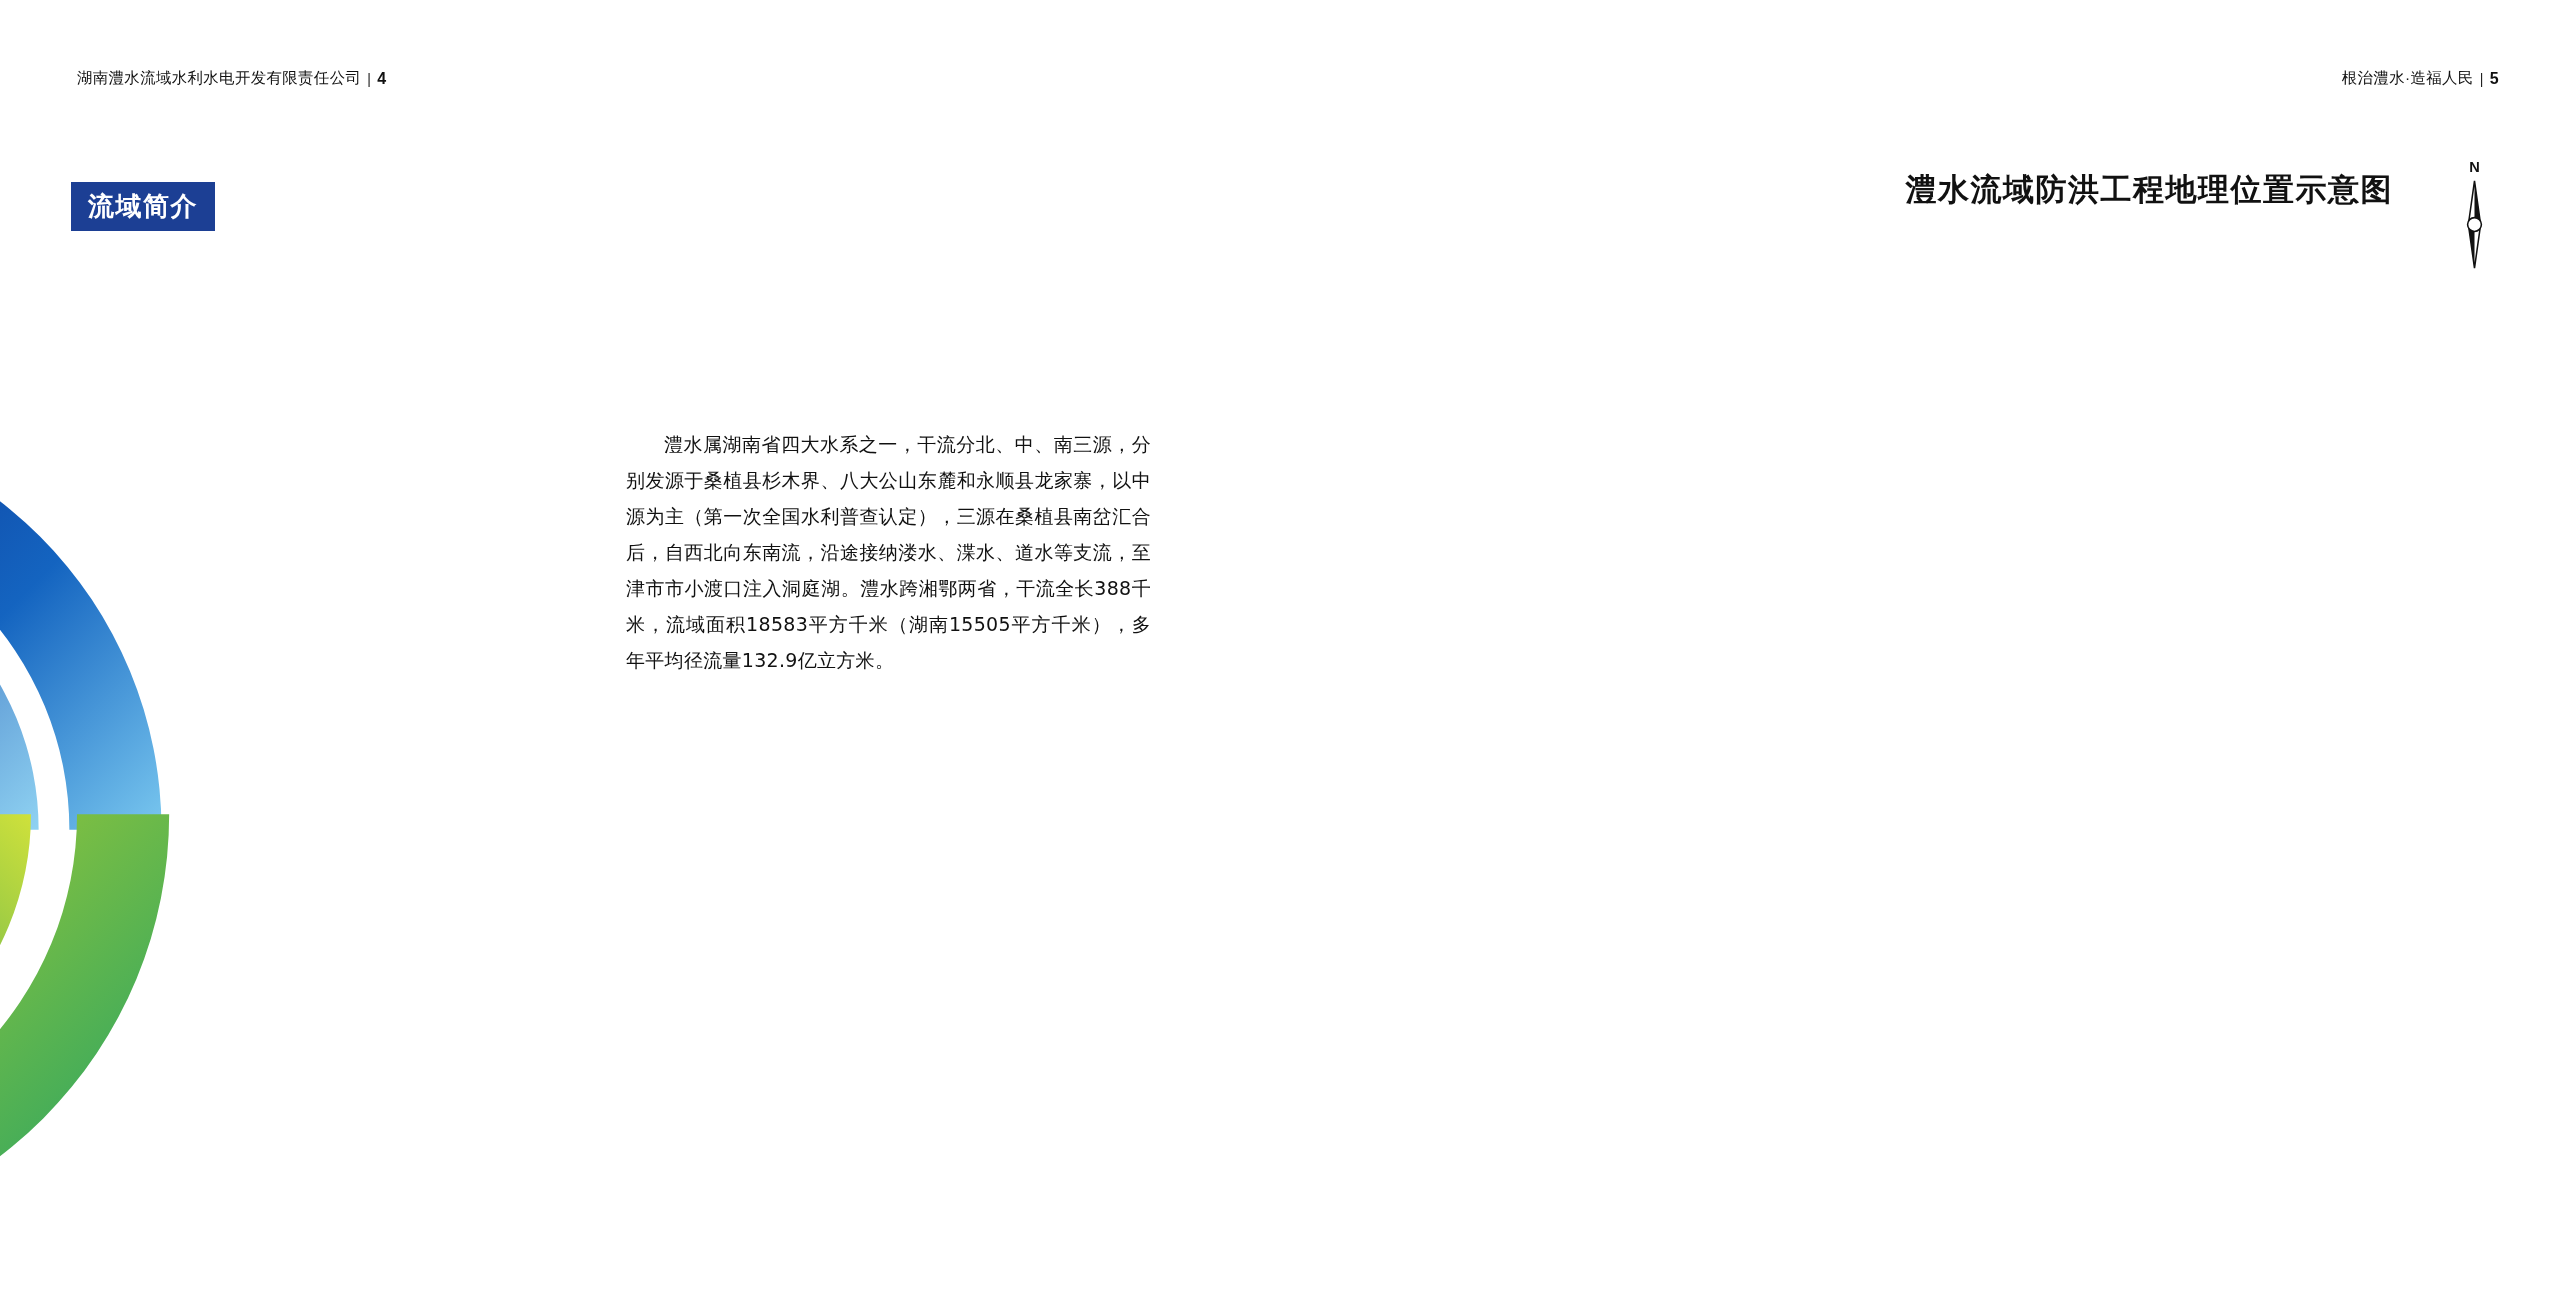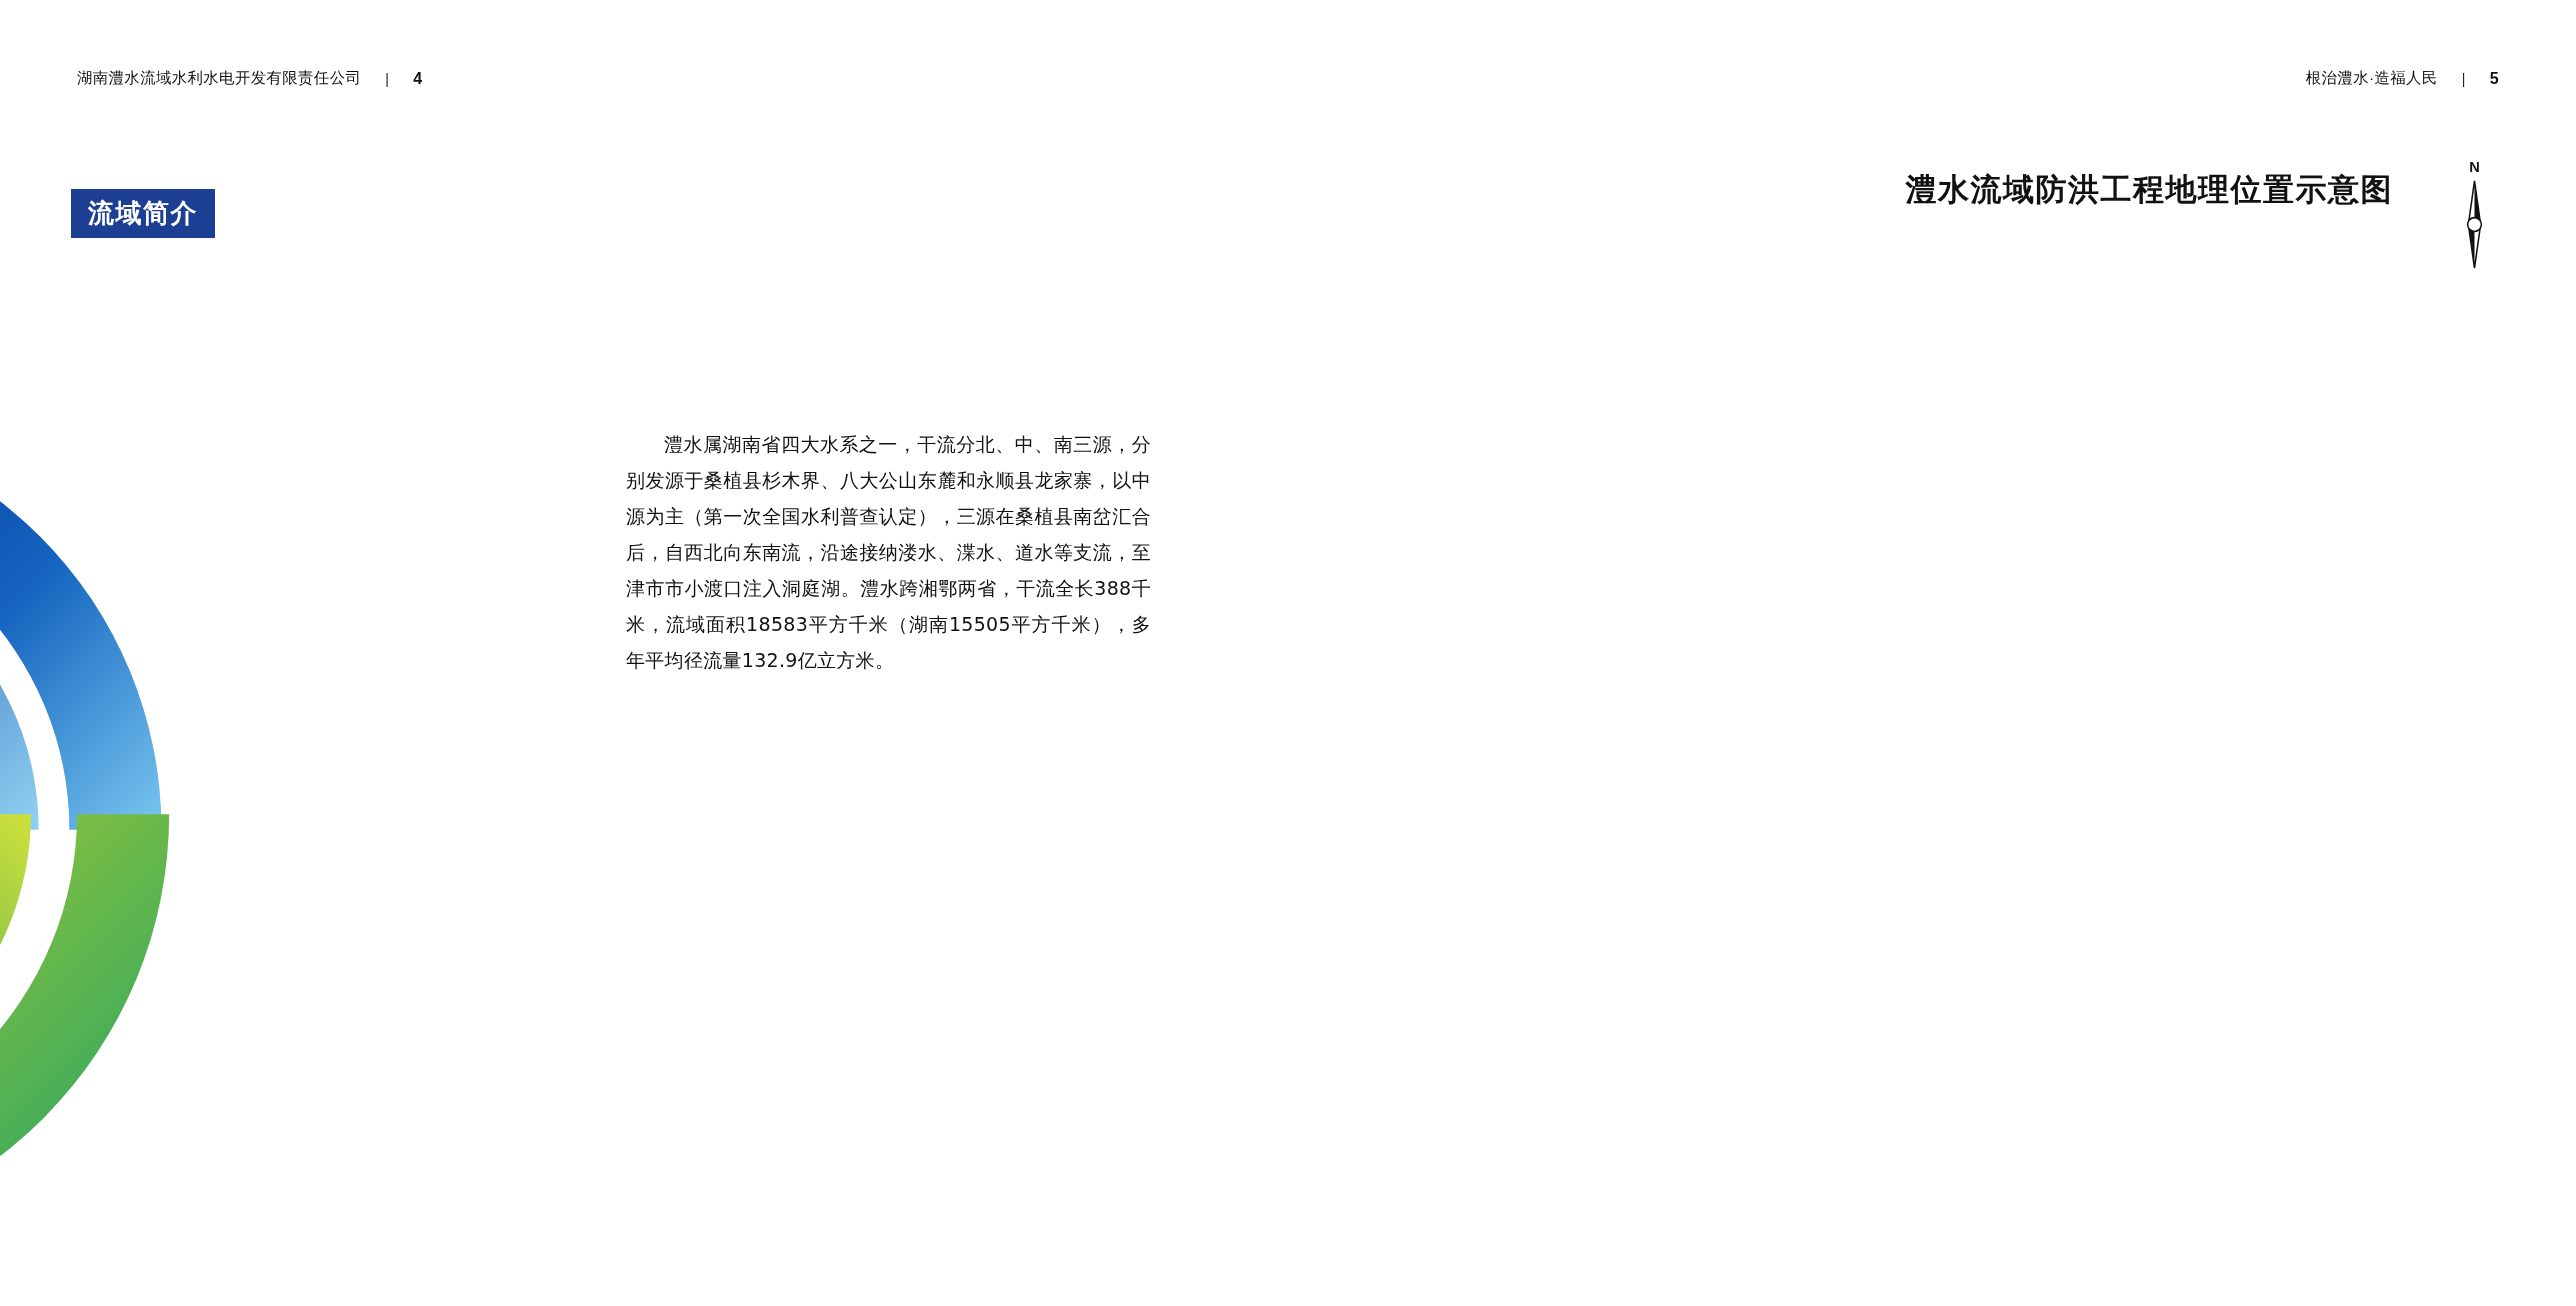--- a/index.html
+++ b/index.html
@@ -8,30 +8,30 @@
     font-family:"Liberation Sans","DejaVu Sans",sans-serif;
     color:#111;overflow:hidden;position:relative;
   }
   .page{position:absolute;top:0;left:0;width:2576px;height:1306px;}
   .page-left{left:0;width:1288px;}
   .page-right{left:1288px;width:1288px;}
 
   
   .runhead{
     position:absolute;top:68px;font-size:15.4px;letter-spacing:0.4px;
-    color:#111;white-space:nowrap;display:flex;align-items:center;gap:24px;
+    color:#111;white-space:nowrap;display:flex;align-items:center;gap:6px;
   }
   .runhead .sep{color:#222;font-size:14px;}
   .runhead .pg{font-weight:bold;font-size:16px;}
   .runhead-left{left:77px;}
   .runhead-right{right:77px;margin-left:12px;}
 
   
   .section-tag{
-    position:absolute;left:71px;top:189px;
+    position:absolute;left:71px;top:182px;
     background:#1c3f94;color:#fff;font-size:26px;font-weight:bold;
     padding:10.7px 17px 12.3px 17px;letter-spacing:1.5px;line-height:1;
   }
 
   .body-col{
     position:absolute;left:614px;top:426px;width:537px;
     font-family:"DejaVu Sans","Liberation Sans",sans-serif;
     font-size:19px;line-height:36px;color:#111;text-align:justify;
     letter-spacing:0.3px;
   }

